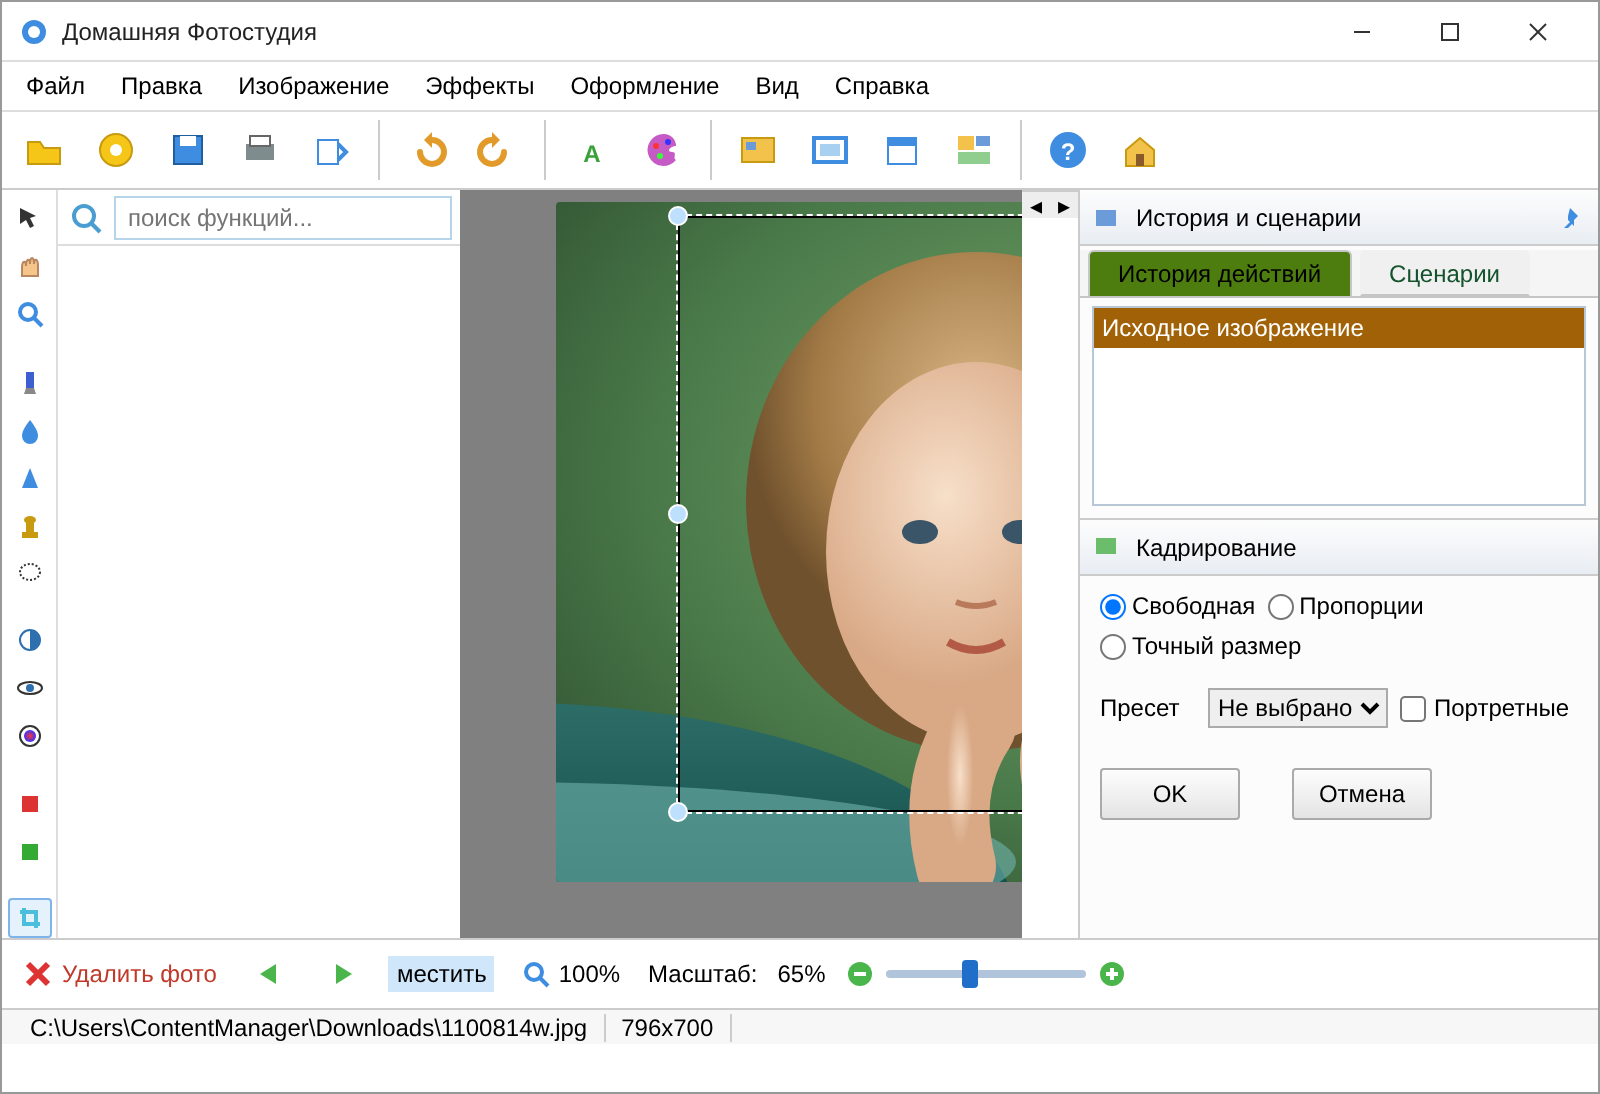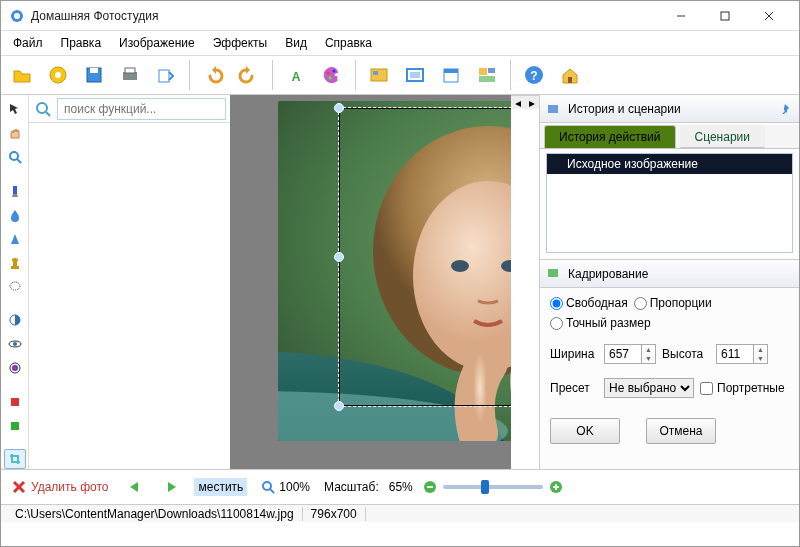--- a/index.html
+++ b/index.html
@@ -29,21 +29,21 @@
 .hscroll{height:14px;background:#eee;border-top:1px solid #ccc;display:flex;align-items:center}
 .hscroll .arrow{width:14px;height:14px;display:flex;align-items:center;justify-content:center;cursor:pointer}
 .rightpanel{width:260px;border-left:1px solid #ccc;display:flex;flex-direction:column;background:#fcfcfc}
 .panel-hdr{height:28px;background:linear-gradient(#fdfdfd,#e8edf3);border-bottom:1px solid #ccc;display:flex;align-items:center;padding:0 6px;font-weight:400}
 .panel-hdr .ico{width:16px;height:16px;margin-right:6px}
 .panel-hdr .pin{margin-left:auto;width:14px;height:14px;cursor:pointer}
 .tabs{display:flex;height:24px;border-bottom:1px solid #c6c6c6;background:#f5f5f5;margin-top:2px}
 .tab{padding:4px 14px;border:1px solid #c6c6c6;border-bottom:none;background:#4d7c0f;border-radius:3px 3px 0 0;margin-left:4px;cursor:pointer}
 .tab.inactive{background:#f0f0f0;color:#14532d;border-color:transparent;border-bottom:1px solid #c6c6c6}
 .histbox{margin:4px 6px 6px;border:1px solid #b7c7d6;height:100px;background:#fff;overflow:auto}
-.histitem{background:#0f172a;color:#fff;padding:3px 20px}
+.histitem{background:#a16207;color:#fff;padding:3px 4px}
 .section{border-top:1px solid #ccc}
 .croppanel{padding:8px 10px;display:flex;flex-direction:column;gap:14px}
 .radios{display:flex;gap:6px;flex-wrap:wrap}
 .radios label{display:flex;align-items:center;gap:3px;cursor:pointer;font-size:11px}
 .dimrow{display:flex;align-items:center;gap:6px}
 .dimrow .lbl{min-width:48px}
 .numctrl{display:flex;align-items:center;border:1px solid #aaa;height:20px}
 .numctrl input{width:36px;border:none;height:18px;text-align:left;padding:0 4px;outline:none}
 .numctrl .spin{width:14px;display:flex;flex-direction:column}
 .numctrl .spin span{height:9px;border-left:1px solid #aaa;display:flex;align-items:center;justify-content:center;cursor:pointer;font-size:7px;line-height:7px;color:#666}
@@ -89,20 +89,21 @@
         <line x1="9" y1="1" x2="1" y2="9" stroke="#333"></line>
       </svg>
     </div>
 </div>
 
 <div class="menubar">
   <span>Файл</span>
   <span>Правка</span>
   <span>Изображение</span>
   <span>Эффекты</span>
+  <span>Оформление</span>
   <span>Вид</span>
   <span>Справка</span>
 </div>
 
 <div class="toolbar">
   <button class="tbtn">
       <svg width="22" height="22">
         <path d="M3 7h6l2 3h8v8H3z" fill="#f5c518" stroke="#c79a10"></path>
       </svg>
     </button>
@@ -397,38 +398,20 @@
           <label>
               <input type="radio" name="cm" style="">
               <span>Пропорции</span>
             </label>
           <label>
               <input type="radio" name="cm" style="">
               <span>Точный размер</span>
             </label>
         </div>
         <div class="dimrow">
-          <span class="lbl">Ширина</span>
-          <div class="numctrl">
-              <input value="657" style="">
-              <div class="spin">
-                <span>▲</span>
-                <span>▼</span>
-              </div>
-            </div>
-          <span class="lbl">Высота</span>
-          <div class="numctrl">
-              <input value="611" style="">
-              <div class="spin">
-                <span>▲</span>
-                <span>▼</span>
-              </div>
-            </div>
-        </div>
-        <div class="dimrow">
           <span class="lbl">Пресет</span>
           <select><option>Не выбрано</option></select>
           <label class="chk">
               <input type="checkbox" style="">
               <span>Портретные</span>
             </label>
         </div>
         <div class="btns">
           <button>OK</button>
           <button>Отмена</button>

